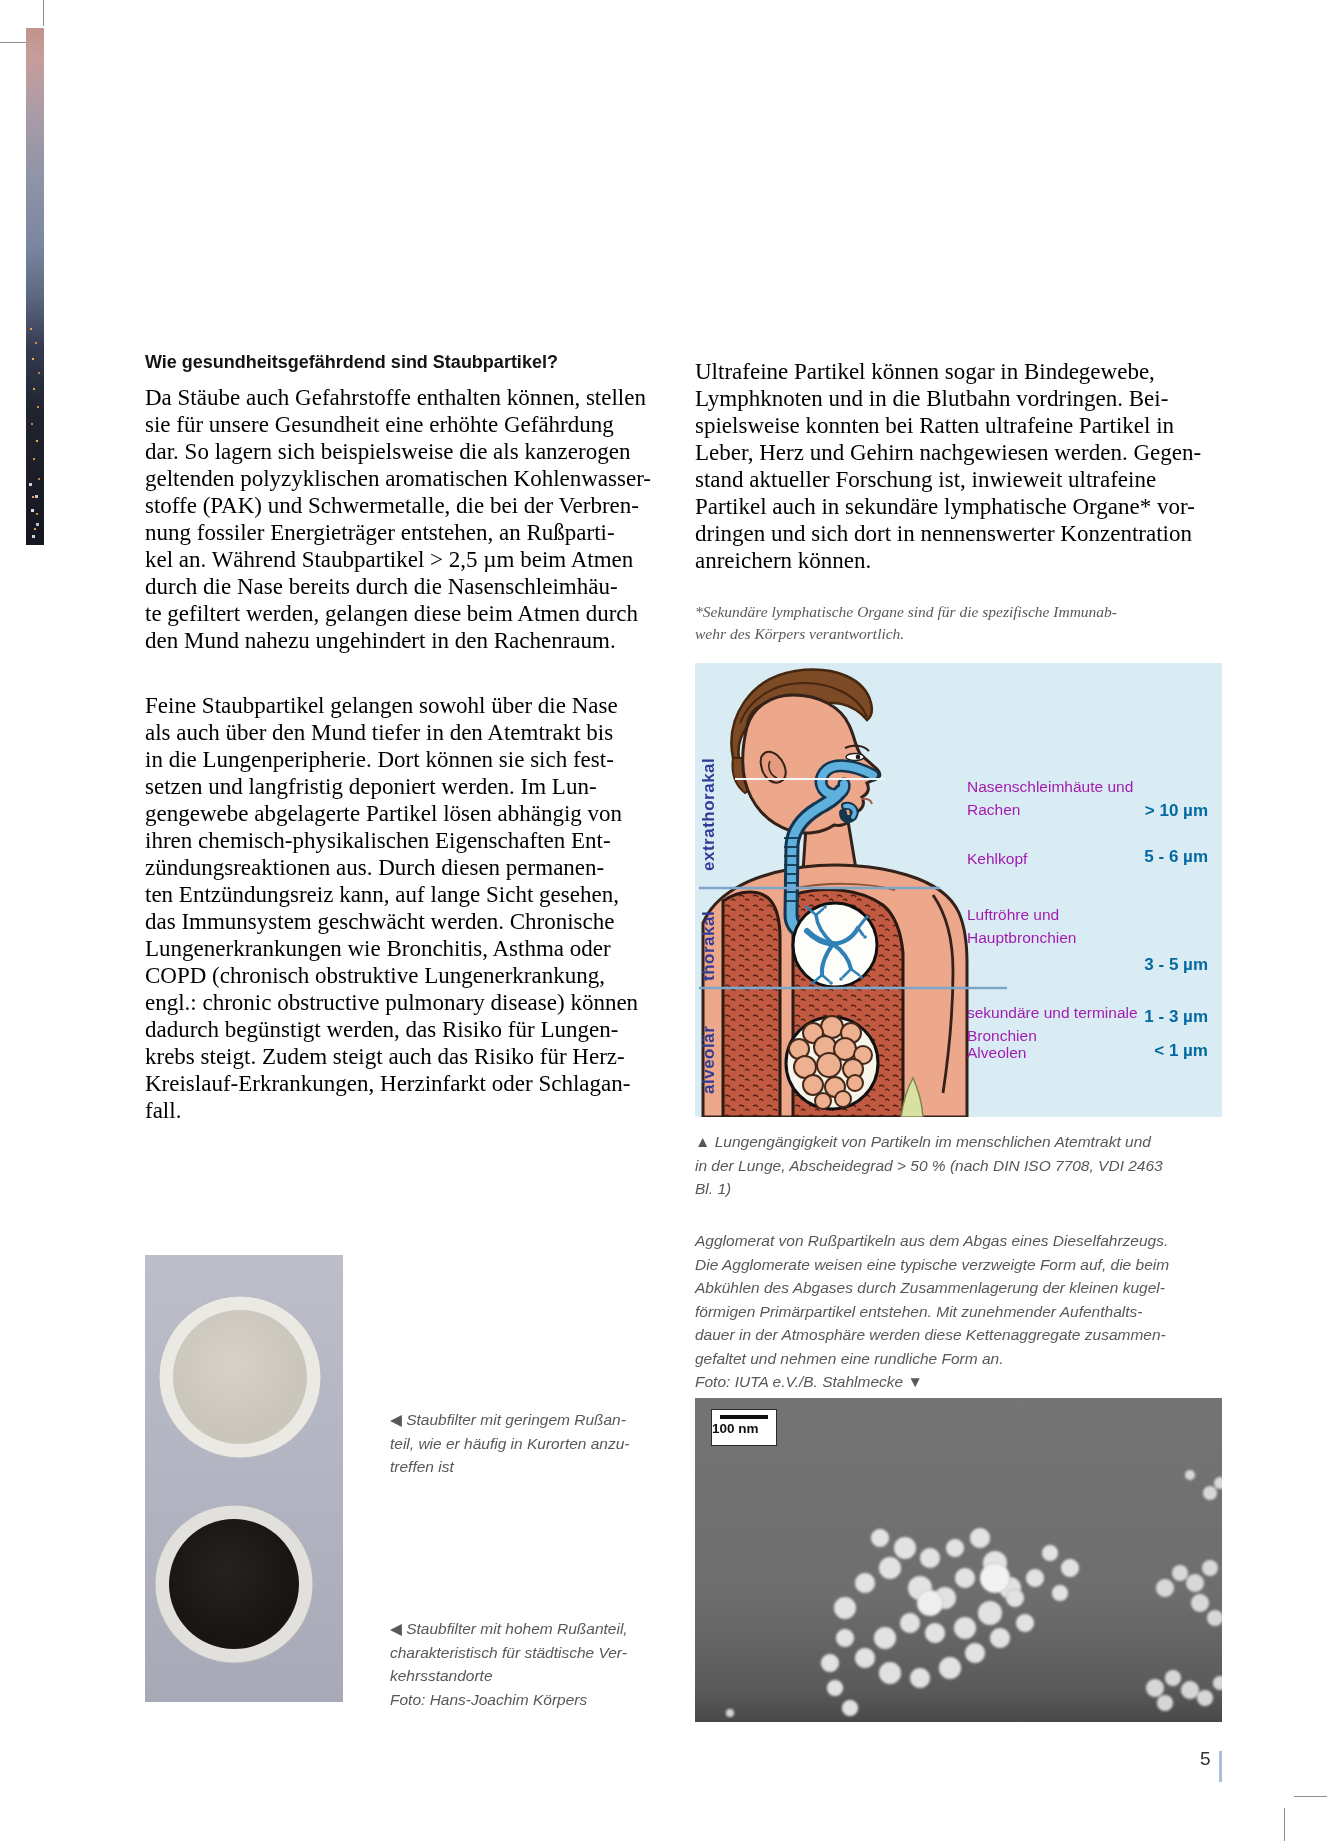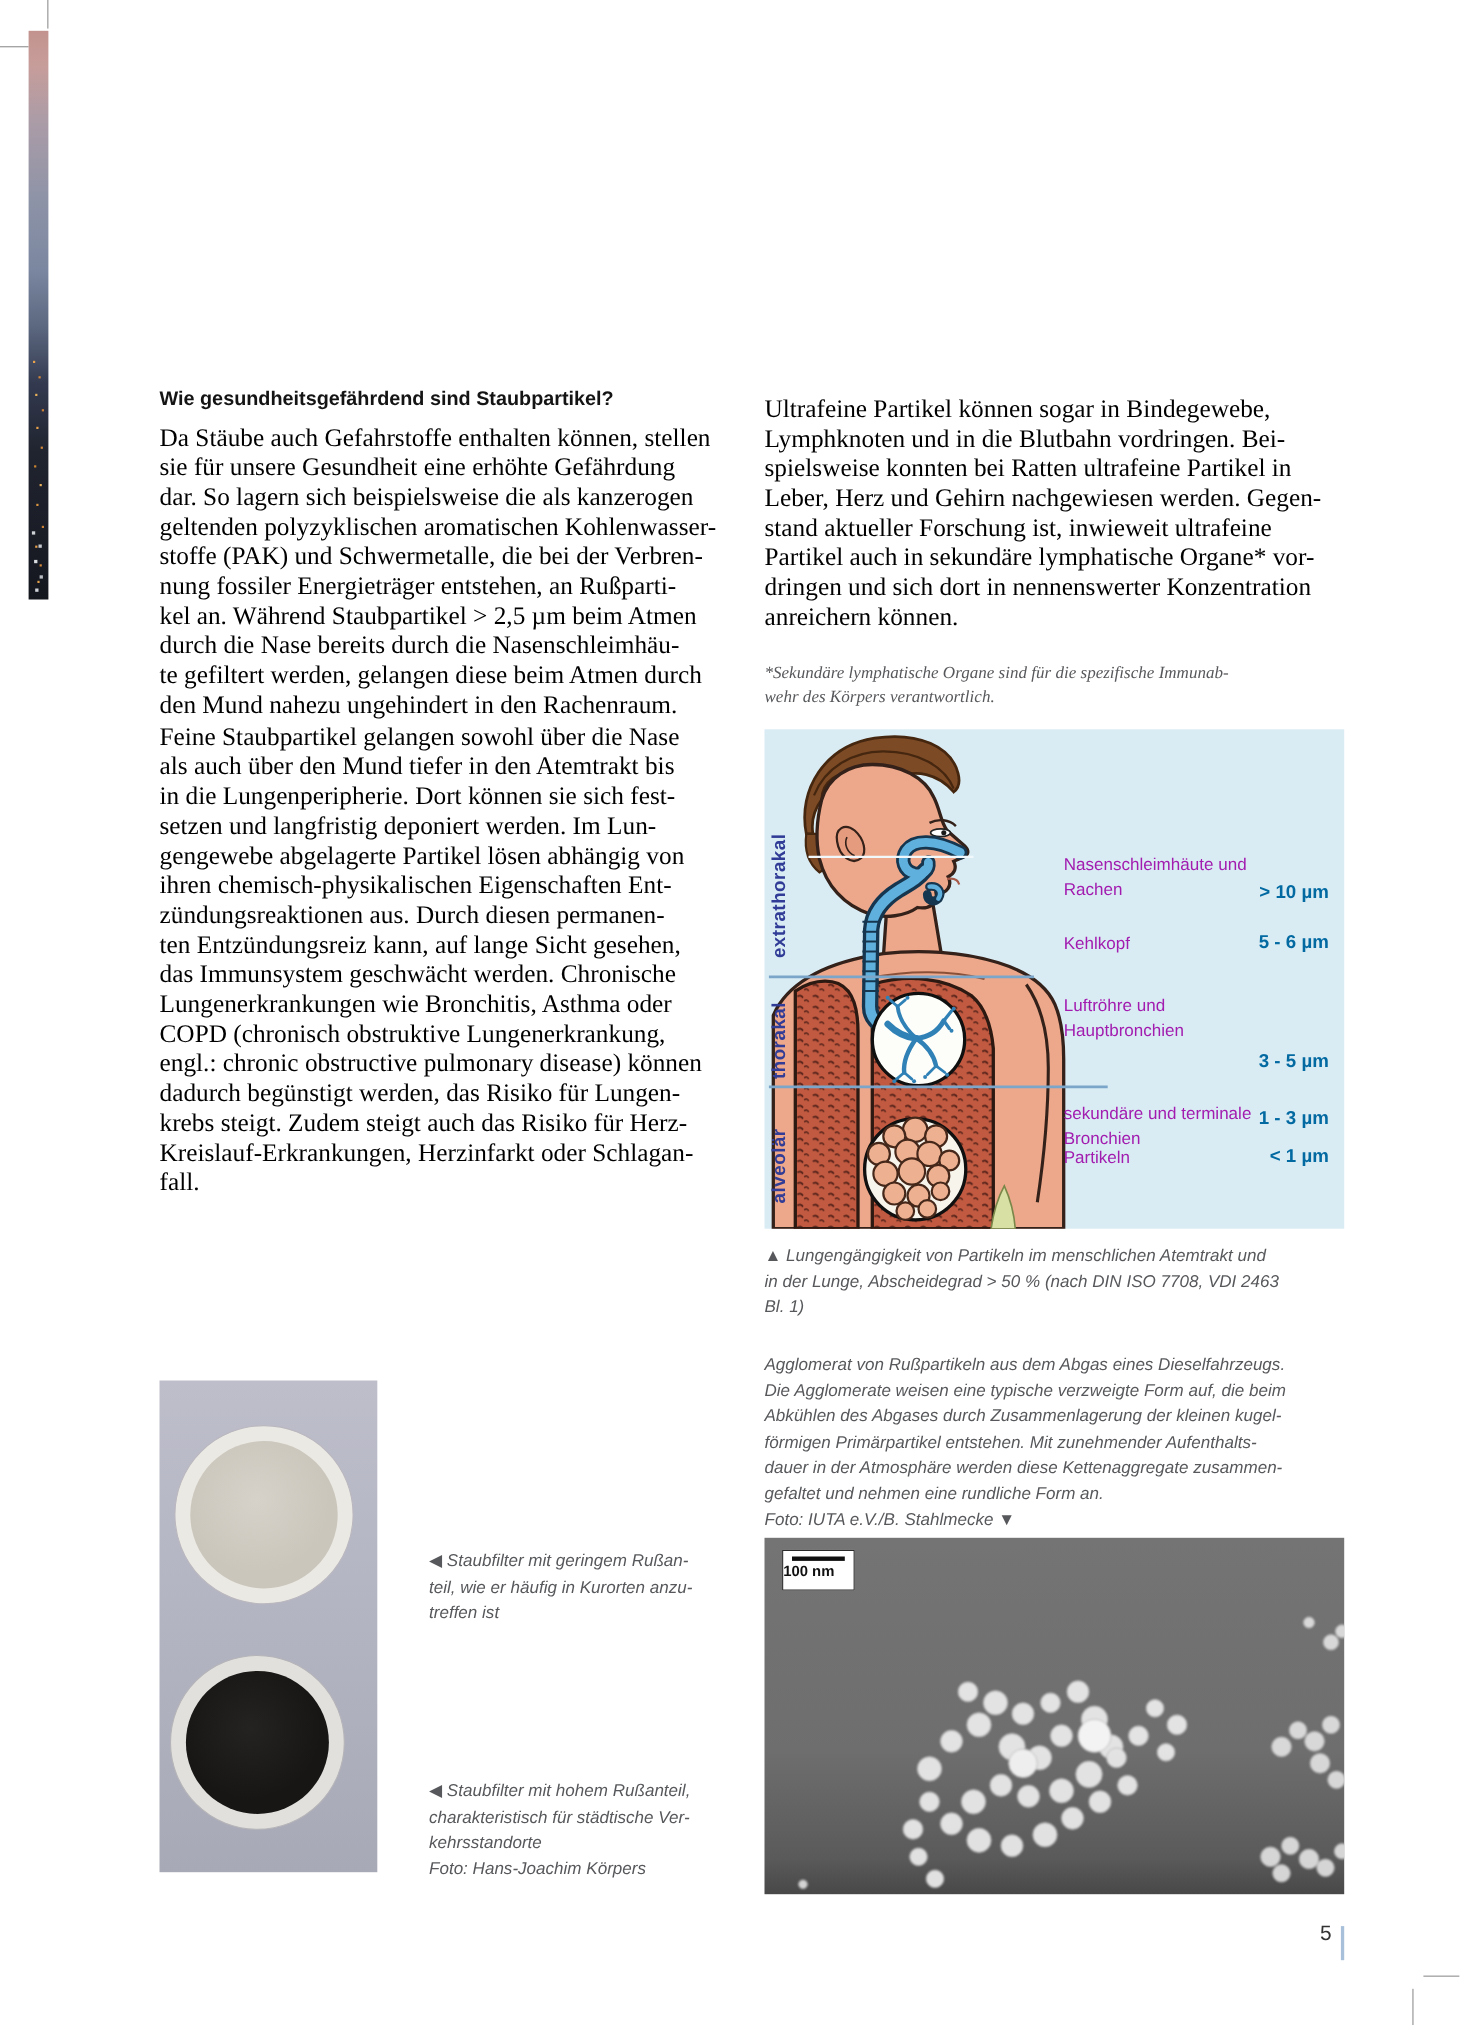--- a/index.html
+++ b/index.html
@@ -60,21 +60,21 @@
   <div class="abs serif" style="left:145px;top:384px;width:540px;">Da Stäube auch Gefahrstoffe enthalten können, stellen
 sie für unsere Gesundheit eine erhöhte Gefährdung
 dar. So lagern sich beispielsweise die als kanzerogen
 geltenden polyzyklischen aromatischen Kohlenwasser-
 stoffe (PAK) und Schwermetalle, die bei der Verbren-
 nung fossiler Energieträger entstehen, an Rußparti-
 kel an. Während Staubpartikel &gt; 2,5 µm beim Atmen
 durch die Nase bereits durch die Nasenschleimhäu-
 te gefiltert werden, gelangen diese beim Atmen durch
 den Mund nahezu ungehindert in den Rachenraum.</div>
-  <div class="abs serif" style="left:145px;top:656px;width:540px;">Feine Staubpartikel gelangen sowohl über die Nase
+  <div class="abs serif" style="left:145px;top:692px;width:540px;">Feine Staubpartikel gelangen sowohl über die Nase
 als auch über den Mund tiefer in den Atemtrakt bis
 in die Lungenperipherie. Dort können sie sich fest-
 setzen und langfristig deponiert werden. Im Lun-
 gengewebe abgelagerte Partikel lösen abhängig von
 ihren chemisch-physikalischen Eigenschaften Ent-
 zündungsreaktionen aus. Durch diesen permanen-
 ten Entzündungsreiz kann, auf lange Sicht gesehen,
 das Immunsystem geschwächt werden. Chronische
 Lungenerkrankungen wie Bronchitis, Asthma oder
 COPD (chronisch obstruktive Lungenerkrankung,
@@ -217,21 +217,21 @@
     <div class="abs dvalue" style="top:184px;">5 - 6 µm</div>
 
     <div class="abs dlabel" style="left:272px;top:240px;">Luftröhre und
 Hauptbronchien</div>
     <div class="abs dvalue" style="top:292px;">3 - 5 µm</div>
 
     <div class="abs dlabel" style="left:272px;top:338px;">sekundäre und terminale
 Bronchien</div>
     <div class="abs dvalue" style="top:344px;">1 - 3 µm</div>
 
-    <div class="abs dlabel" style="left:272px;top:378px;">Partikeln</div>
+    <div class="abs dlabel" style="left:272px;top:378px;">Alveolen</div>
     <div class="abs dvalue" style="top:378px;">&lt; 1 µm</div>
   </div>
 
   <div class="abs cap" style="left:695px;top:1130px;width:540px;">▲ Lungengängigkeit von Partikeln im menschlichen Atemtrakt und
 in der Lunge, Abscheidegrad &gt; 50 % (nach DIN ISO 7708, VDI 2463
 Bl. 1)</div>
 
   <div class="abs cap" style="left:695px;top:1229px;width:545px;">Agglomerat von Rußpartikeln aus dem Abgas eines Dieselfahrzeugs.
 Die Agglomerate weisen eine typische verzweigte Form auf, die beim
 Abkühlen des Abgases durch Zusammenlagerung der kleinen kugel-

